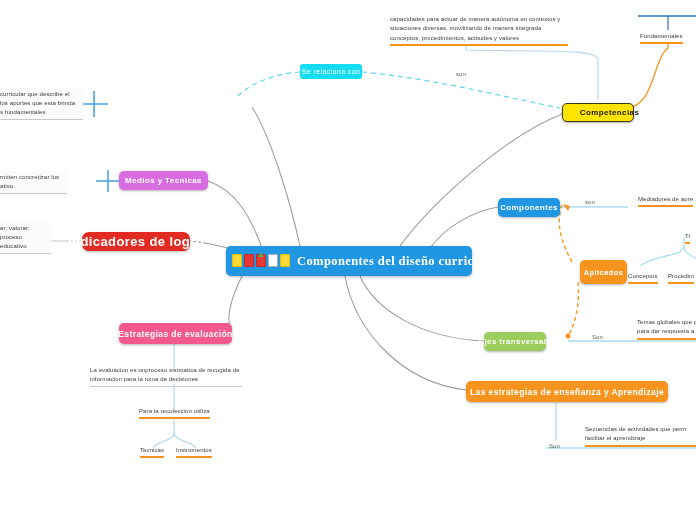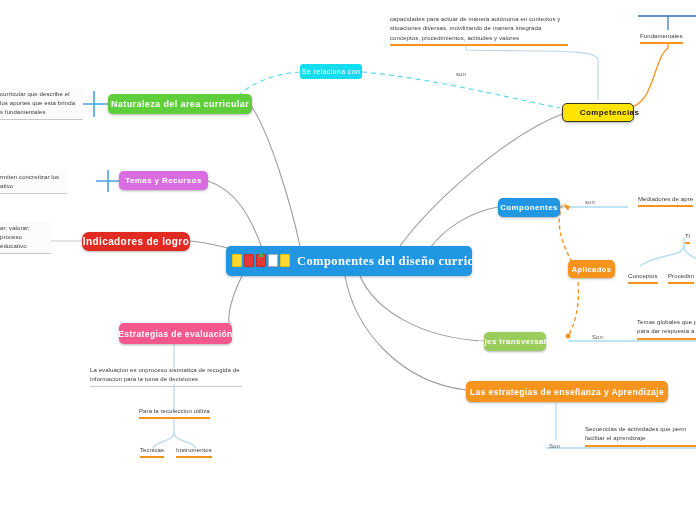--- a/index.html
+++ b/index.html
@@ -189,34 +189,31 @@
 
     <path d="M 556 403 L 556 440" stroke="#a9dcf2" stroke-width="1.2" fill="none"></path>
     <line x1="546" y1="448" x2="696" y2="448" stroke="#a9dcf2" stroke-width="1.6"></line>
   </svg>
 
   <div id="central" class="node">
     <span class="emoji"><i class="sqbook bk-yellow"></i><i class="sqbook bk-red"></i><i class="sqbook bk-book"></i><i class="sqbook bk-open"></i><i class="sqbook bk-yellow"></i></span>
     <span>Componentes del diseño curricular</span>
   </div>
 
-  <div class="node n-green shadow" style="left:108px;top:94px;width:144px;height:20px;font-size:9px;">
-    <span>Naturaleza del area curricular</span>
-  </div>
   <div class="boxnote" style="left:-2px;top:88px;width:80px;">curricular que describe el
 los aportes que esta brinda
 s fundamentales</div>
 
   <div class="node n-purple shadow" style="left:119px;top:171px;width:89px;height:19px;font-size:8px;">
-    <span>Temas y Recursos</span>
+    <span>Medios y Tecnicas</span>
   </div>
   <div class="boxnote" style="left:-2px;top:171px;width:64px;border-bottom-color:#c8c8c8;">rmiten concretizar los
 ativo</div>
 
-  <div class="node n-red shadow" style="left:82px;top:232px;width:108px;height:19px;font-size:10px;border-radius:7px;">
+  <div class="node n-red shadow" style="left:82px;top:232px;width:108px;height:19px;font-size:13px;border-radius:7px;">
     <span>Indicadores de logro</span>
   </div>
   <div class="boxnote" style="left:-2px;top:222px;width:48px;">ar; valorar;
 proceso educativo</div>
 
   <div class="node n-pink shadow" style="left:119px;top:323px;width:113px;height:21px;font-size:8.5px;">
     <span>Estrategias de evaluación</span>
   </div>
   <div class="note u-gray" style="left:90px;top:366px;width:152px;">La evaluacion es unproceso sistmatica de recogida de
 informacion para la toma de decisiones</div>
@@ -241,21 +238,21 @@
   <div class="node n-yellow shadow" style="left:562px;top:103px;width:72px;height:19px;font-size:8px;padding-left:23px;">
     <span>Competencias</span>
   </div>
 
   <div class="node n-blue shadow" style="left:498px;top:198px;width:62px;height:19px;font-size:8px;">
     <span>Componentes</span>
   </div>
   <div class="minilabel" style="left:585px;top:199px;">son</div>
   <div class="note u-orange" style="left:638px;top:195px;">Mediadores de apre</div>
 
-  <div class="node n-orange shadow" style="left:568px;top:260px;width:47px;height:18px;font-size:7.5px;">
+  <div class="node n-orange shadow" style="left:580px;top:260px;width:47px;height:24px;font-size:7.5px;">
     <span>Aplicados</span>
   </div>
 
   <div class="note u-orange" style="left:685px;top:232px;">Ti</div>
   <div class="note u-orange" style="left:628px;top:272px;">Conceptos</div>
   <div class="note u-orange" style="left:668px;top:272px;">Procedim</div>
 
   <div class="node n-lgreen shadow" style="left:484px;top:332px;width:62px;height:19px;font-size:8px;">
     <span>Ejes transversale</span>
   </div>

